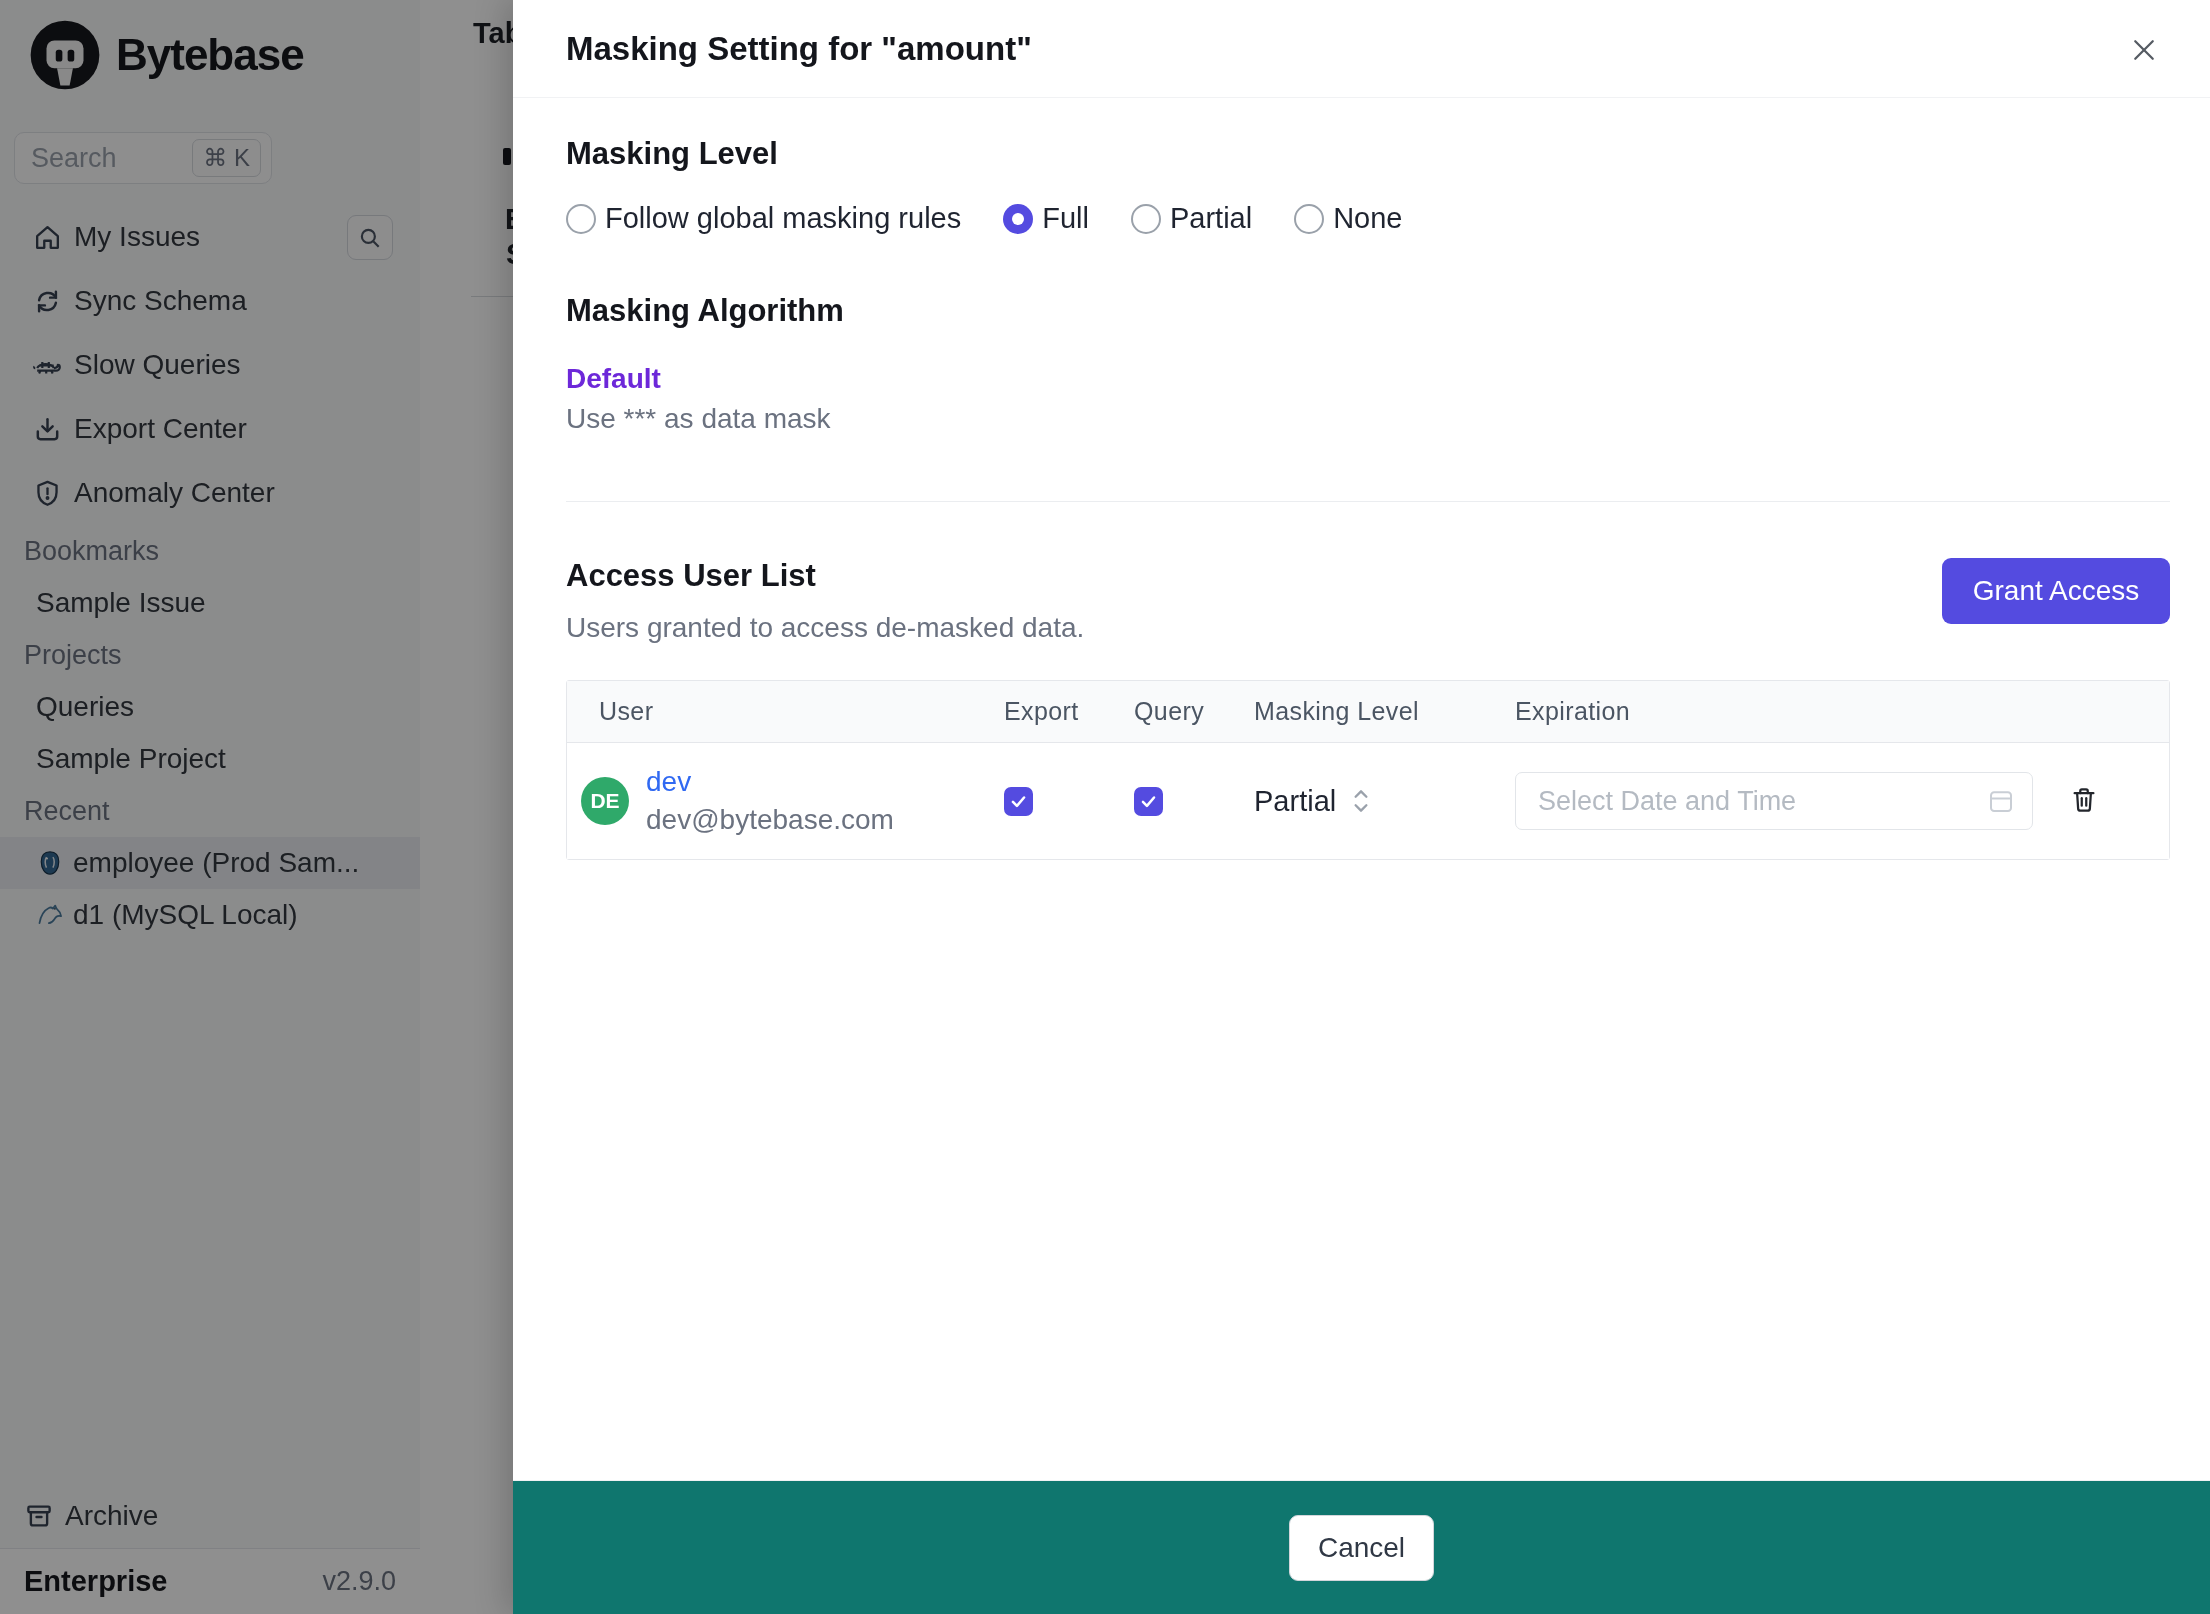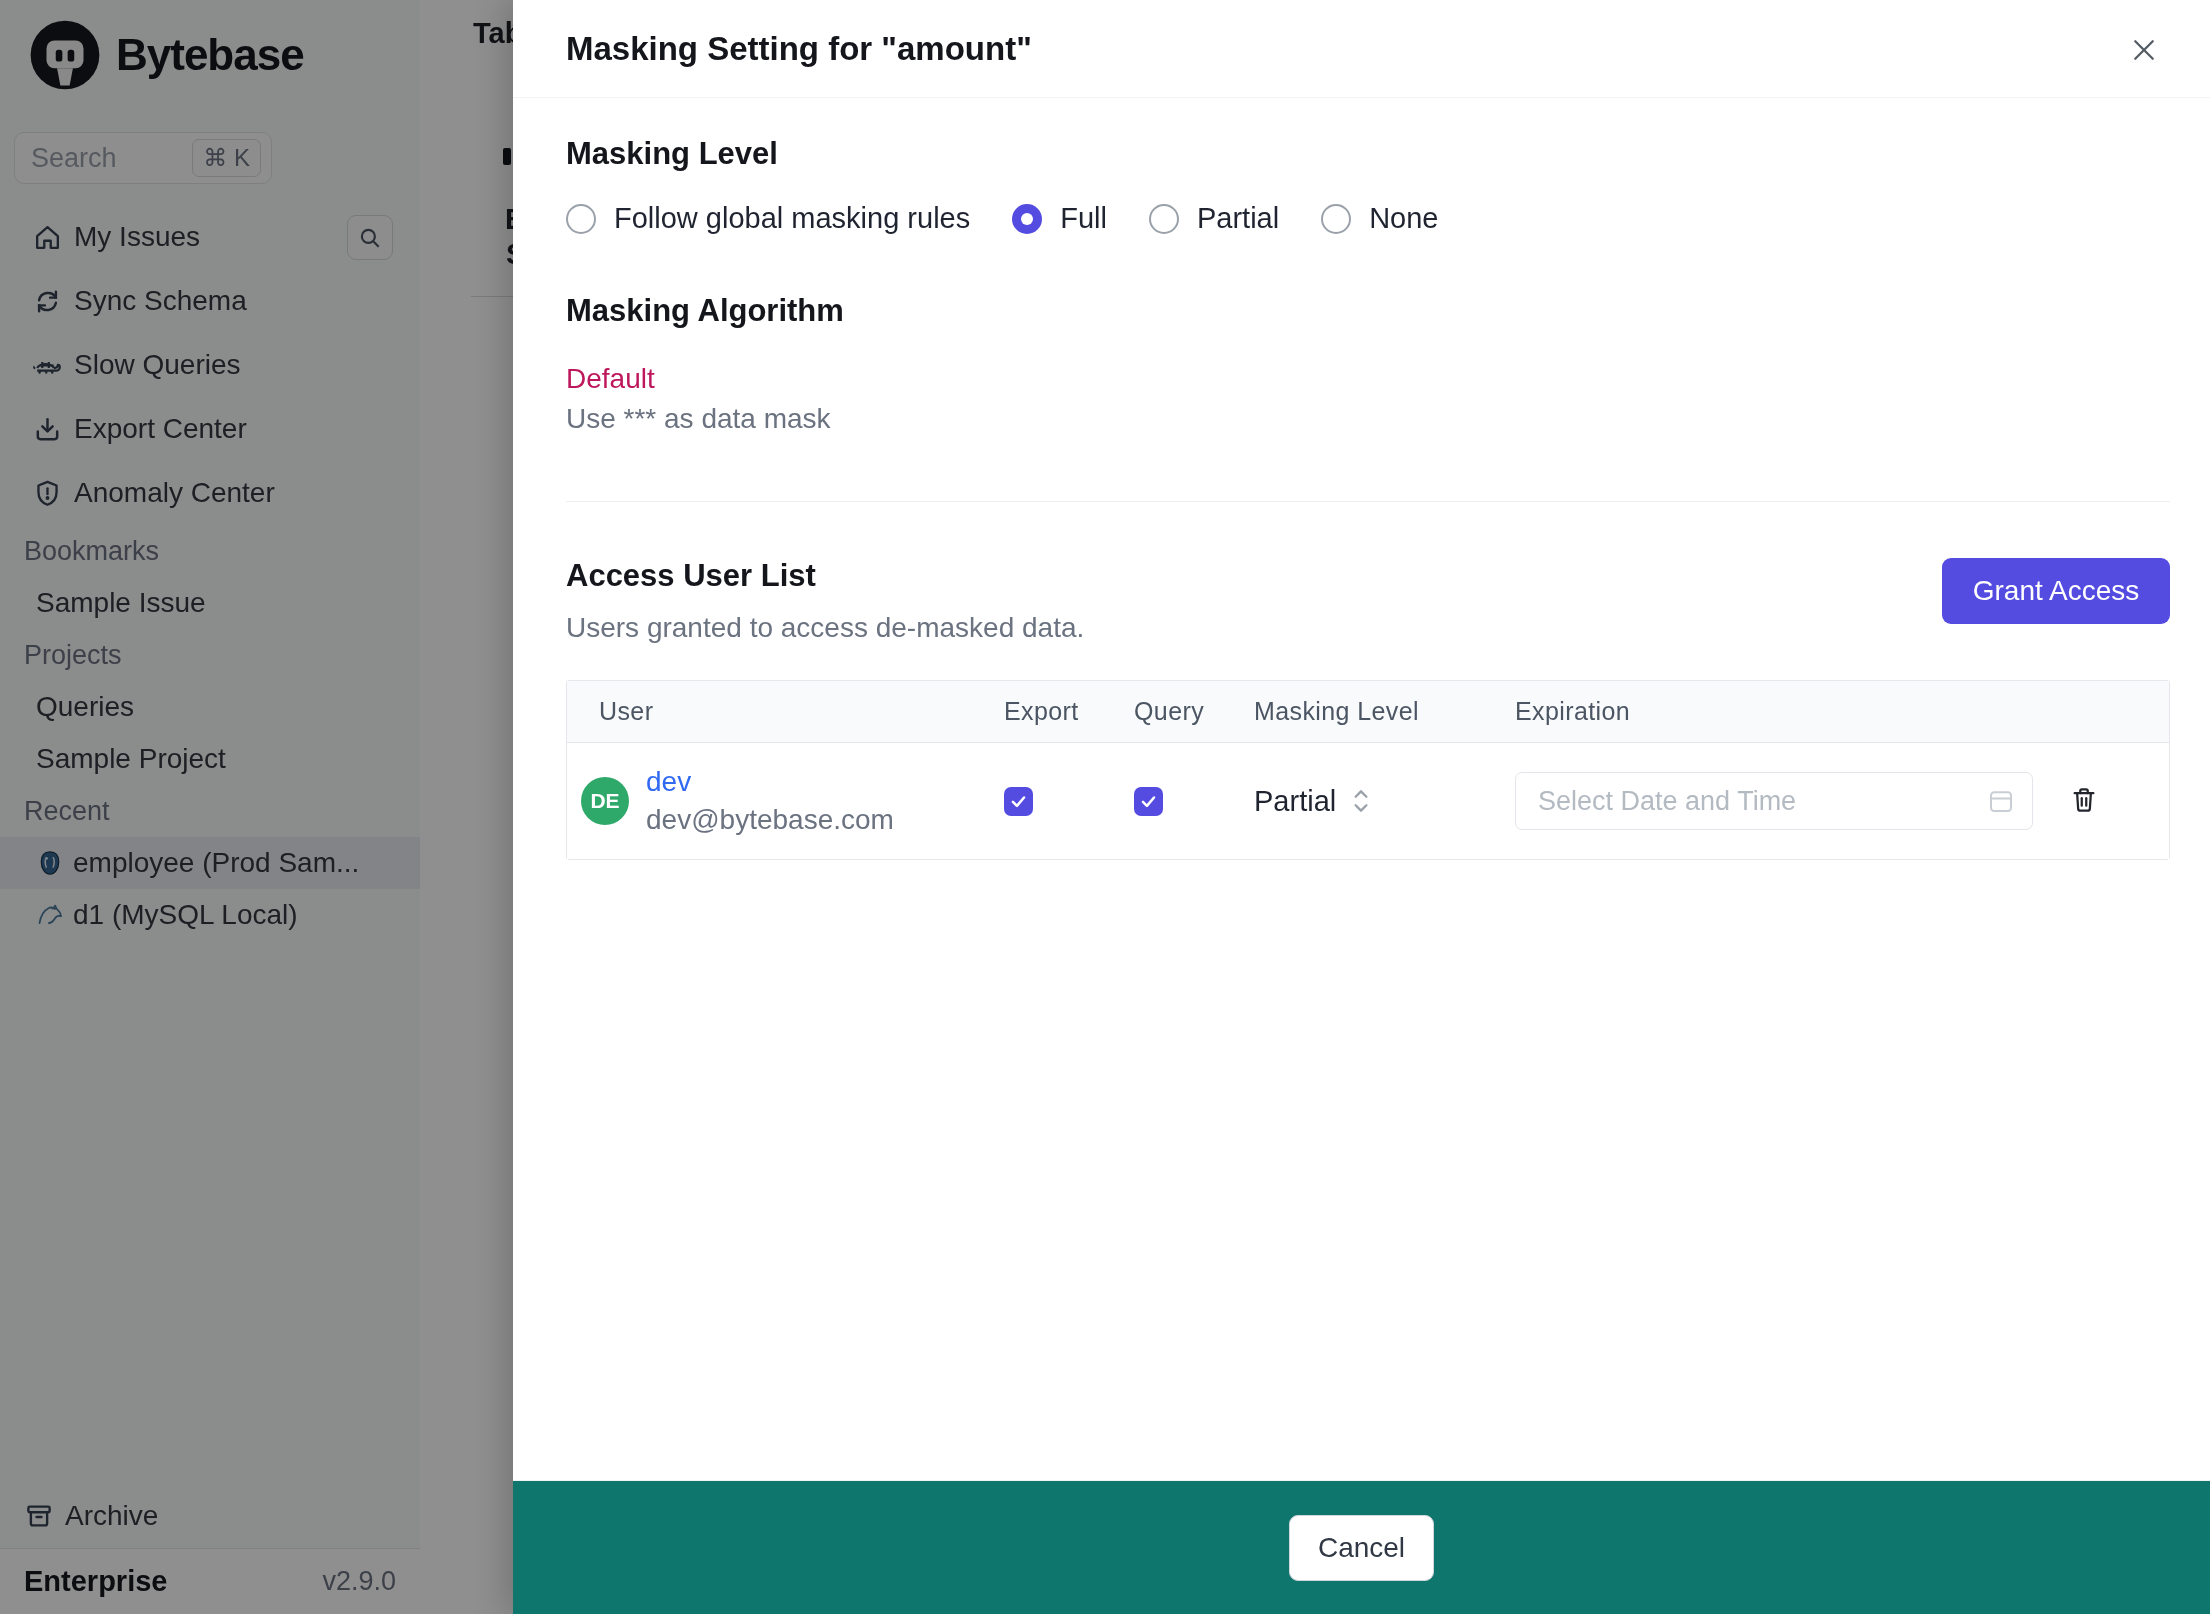--- a/index.html
+++ b/index.html
@@ -54,28 +54,28 @@
   .modal { position:absolute; left:513px; top:0; right:0; bottom:0; background:#fff; z-index:10;
            box-shadow:-8px 0 30px rgba(0,0,0,0.18); }
   .modal-header { position:relative; height:98px; border-bottom:1px solid #f1f2f4; display:flex; align-items:center; padding-left:53px; }
   .modal-title { font-size:33px; font-weight:700; color:#14161c; }
   .close-btn { position:absolute; right:49px; top:33px; width:34px; height:34px; cursor:pointer; color:#555b63;
                display:flex; align-items:center; justify-content:center; }
   .close-btn svg { width:30px; height:30px; }
   .modal-body { position:absolute; left:0; right:0; top:98px; bottom:134px; padding:38px 40px 0 53px; overflow:hidden; }
   .section-h { font-size:31px; font-weight:700; color:#14161c; }
   .radio-row { margin-top:30px; display:flex; align-items:center; gap:42px; }
-  .radio-opt { display:flex; align-items:center; gap:18px; cursor:pointer; }
+  .radio-opt { display:flex; align-items:center; gap:9px; cursor:pointer; }
   .radio-circle { width:30px; height:30px; border-radius:50%; border:2px solid #9aa1aa; background:#fff; flex:none; position:relative; }
   .radio-opt.checked .radio-circle { border:none; background:#544be0; }
   .radio-opt.checked .radio-circle::after { content:""; position:absolute; left:50%; top:50%; width:12px; height:12px;
         margin:-6px 0 0 -6px; border-radius:50%; background:#fff; }
   .radio-label { font-size:29px; color:#1f2430; }
   .algo-h { margin-top:58px; }
-  .algo-name { margin-top:34px; font-size:28px; font-weight:400; color:#be185d; }
+  .algo-name { margin-top:34px; font-size:28px; font-weight:700; color:#6d28d9; }
   .algo-desc { margin-top:8px; font-size:28px; color:#6b7280; }
   .divider { margin-top:66px; border-top:1px solid #ebedf0; }
   .access-row { margin-top:56px; display:flex; align-items:flex-start; }
   .access-titles { }
   .access-sub { margin-top:18px; font-size:28px; color:#6b7280; }
   .grant-btn { margin-left:auto; width:228px; height:66px; background:#544be0; color:#fff; border:none; border-radius:9px;
         font-size:28px; font-family:inherit; cursor:pointer; display:flex; align-items:center; justify-content:center; }
 
   
   .user-table { margin-top:36px; border:1px solid #e5e7eb; border-radius:3px; width:1604px; }

